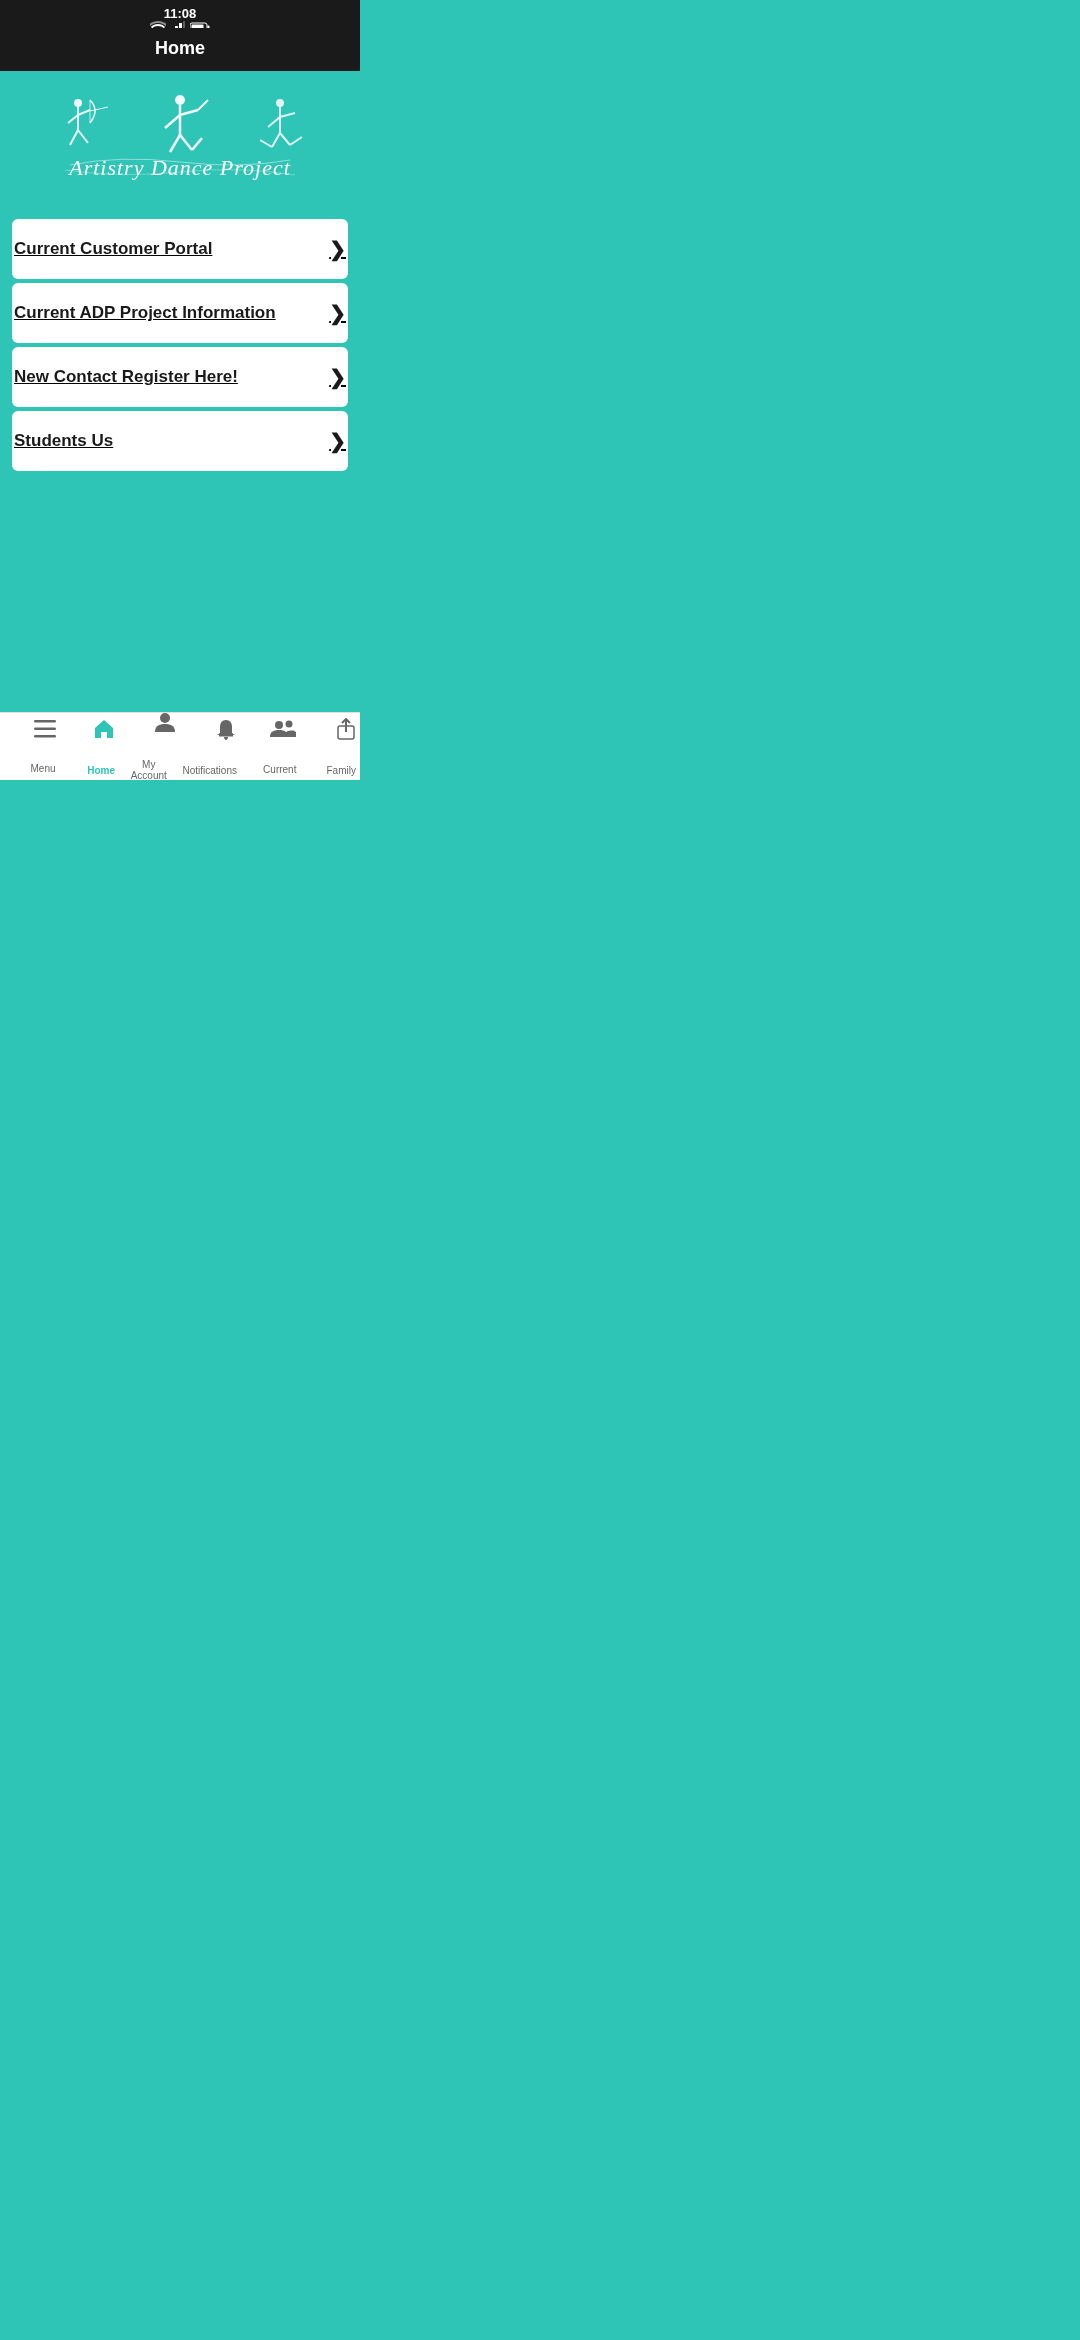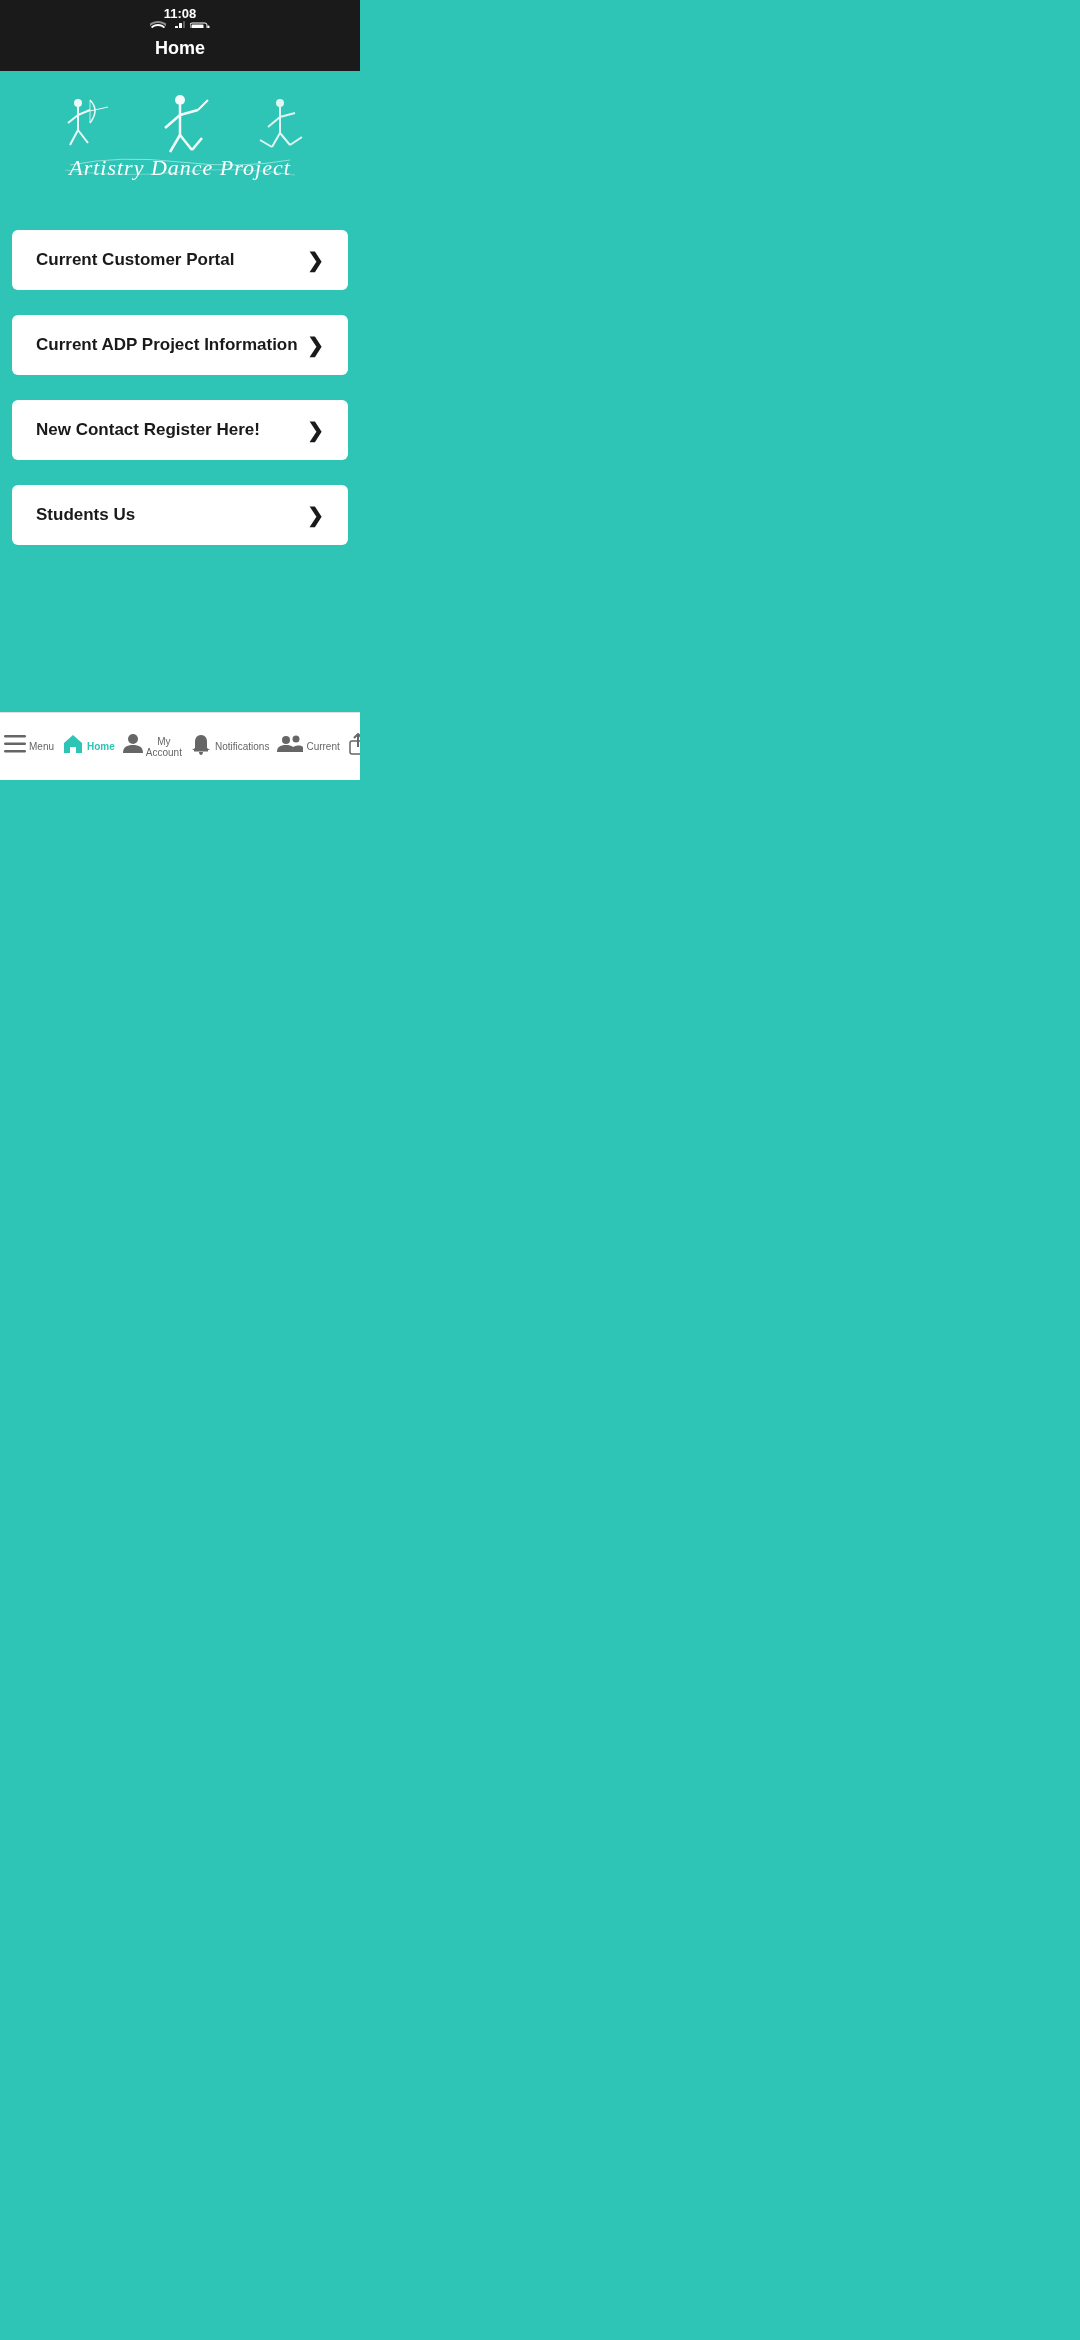--- a/index.html
+++ b/index.html
@@ -51,21 +51,22 @@
     }
 
     
     .main-content {
       flex: 1;
       background-color: #2ec4b6;
       padding: 14px 12px;
       overflow-y: auto;
       display: flex;
       flex-direction: column;
-      gap: 15px;
+      gap: 4px;
+      text-decoration: underline;
     }
 
     
     .logo-container {
       display: flex;
       justify-content: center;
       align-items: center;
       padding: 10px 0 20px;
       height: 130px;
     }
@@ -74,22 +75,21 @@
       width: 280px;
       height: 110px;
       position: relative;
     }
 
     
     .menu-button {
       background-color: white;
       border: none;
       border-radius: 6px;
-      padding: 18px 24px;
-      margin-bottom: 10px;
+      padding: 18px 2px;
       display: flex;
       justify-content: space-between;
       align-items: center;
       cursor: pointer;
       width: 100%;
       text-align: left;
     }
 
     .menu-button-text {
       font-size: 17px;
@@ -110,24 +110,24 @@
       display: flex;
       justify-content: space-around;
       align-items: stretch;
       height: 68px;
       flex-shrink: 0;
     }
 
     .nav-item {
       flex: 1;
       display: flex;
-      flex-direction: row;
+      flex-direction: column;
       justify-content: center;
-      align-items: center;
-      gap: 3px;
+      align-items: flex-end;
+      gap: 20px;
       cursor: pointer;
       padding: 8px 4px;
       border: none;
       background: transparent;
     }
 
     .nav-item.active {
       
     }
 

